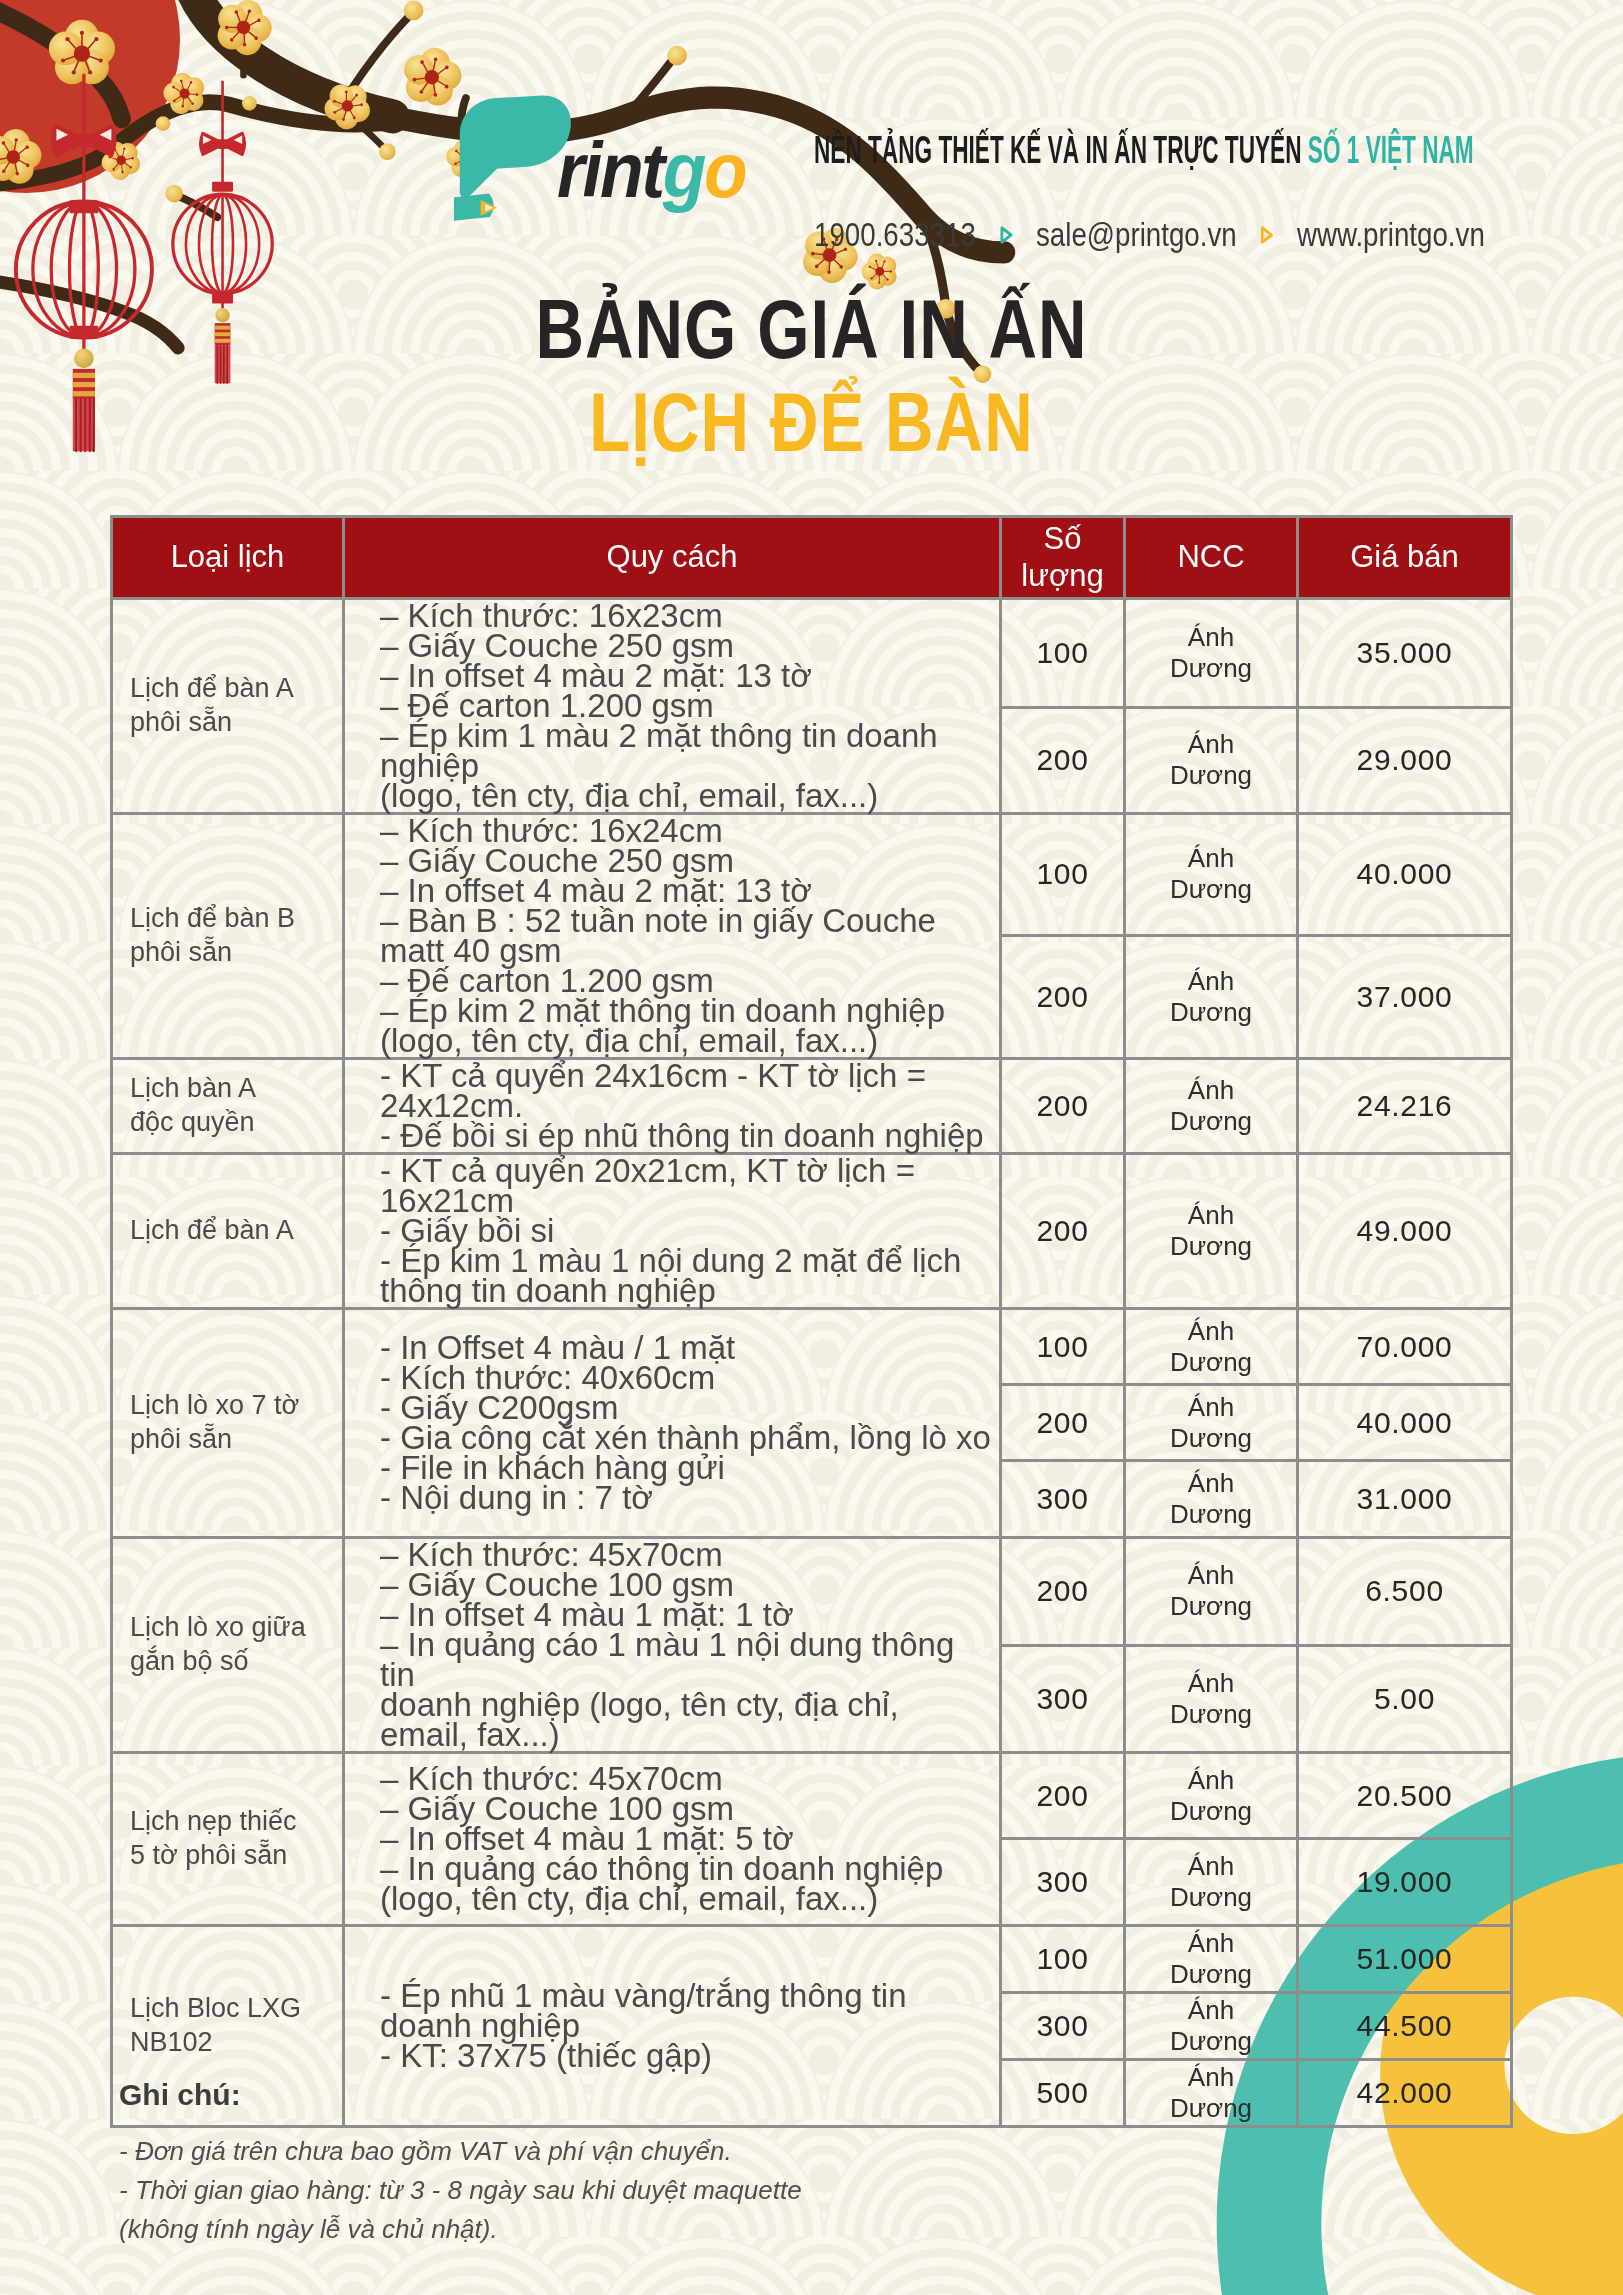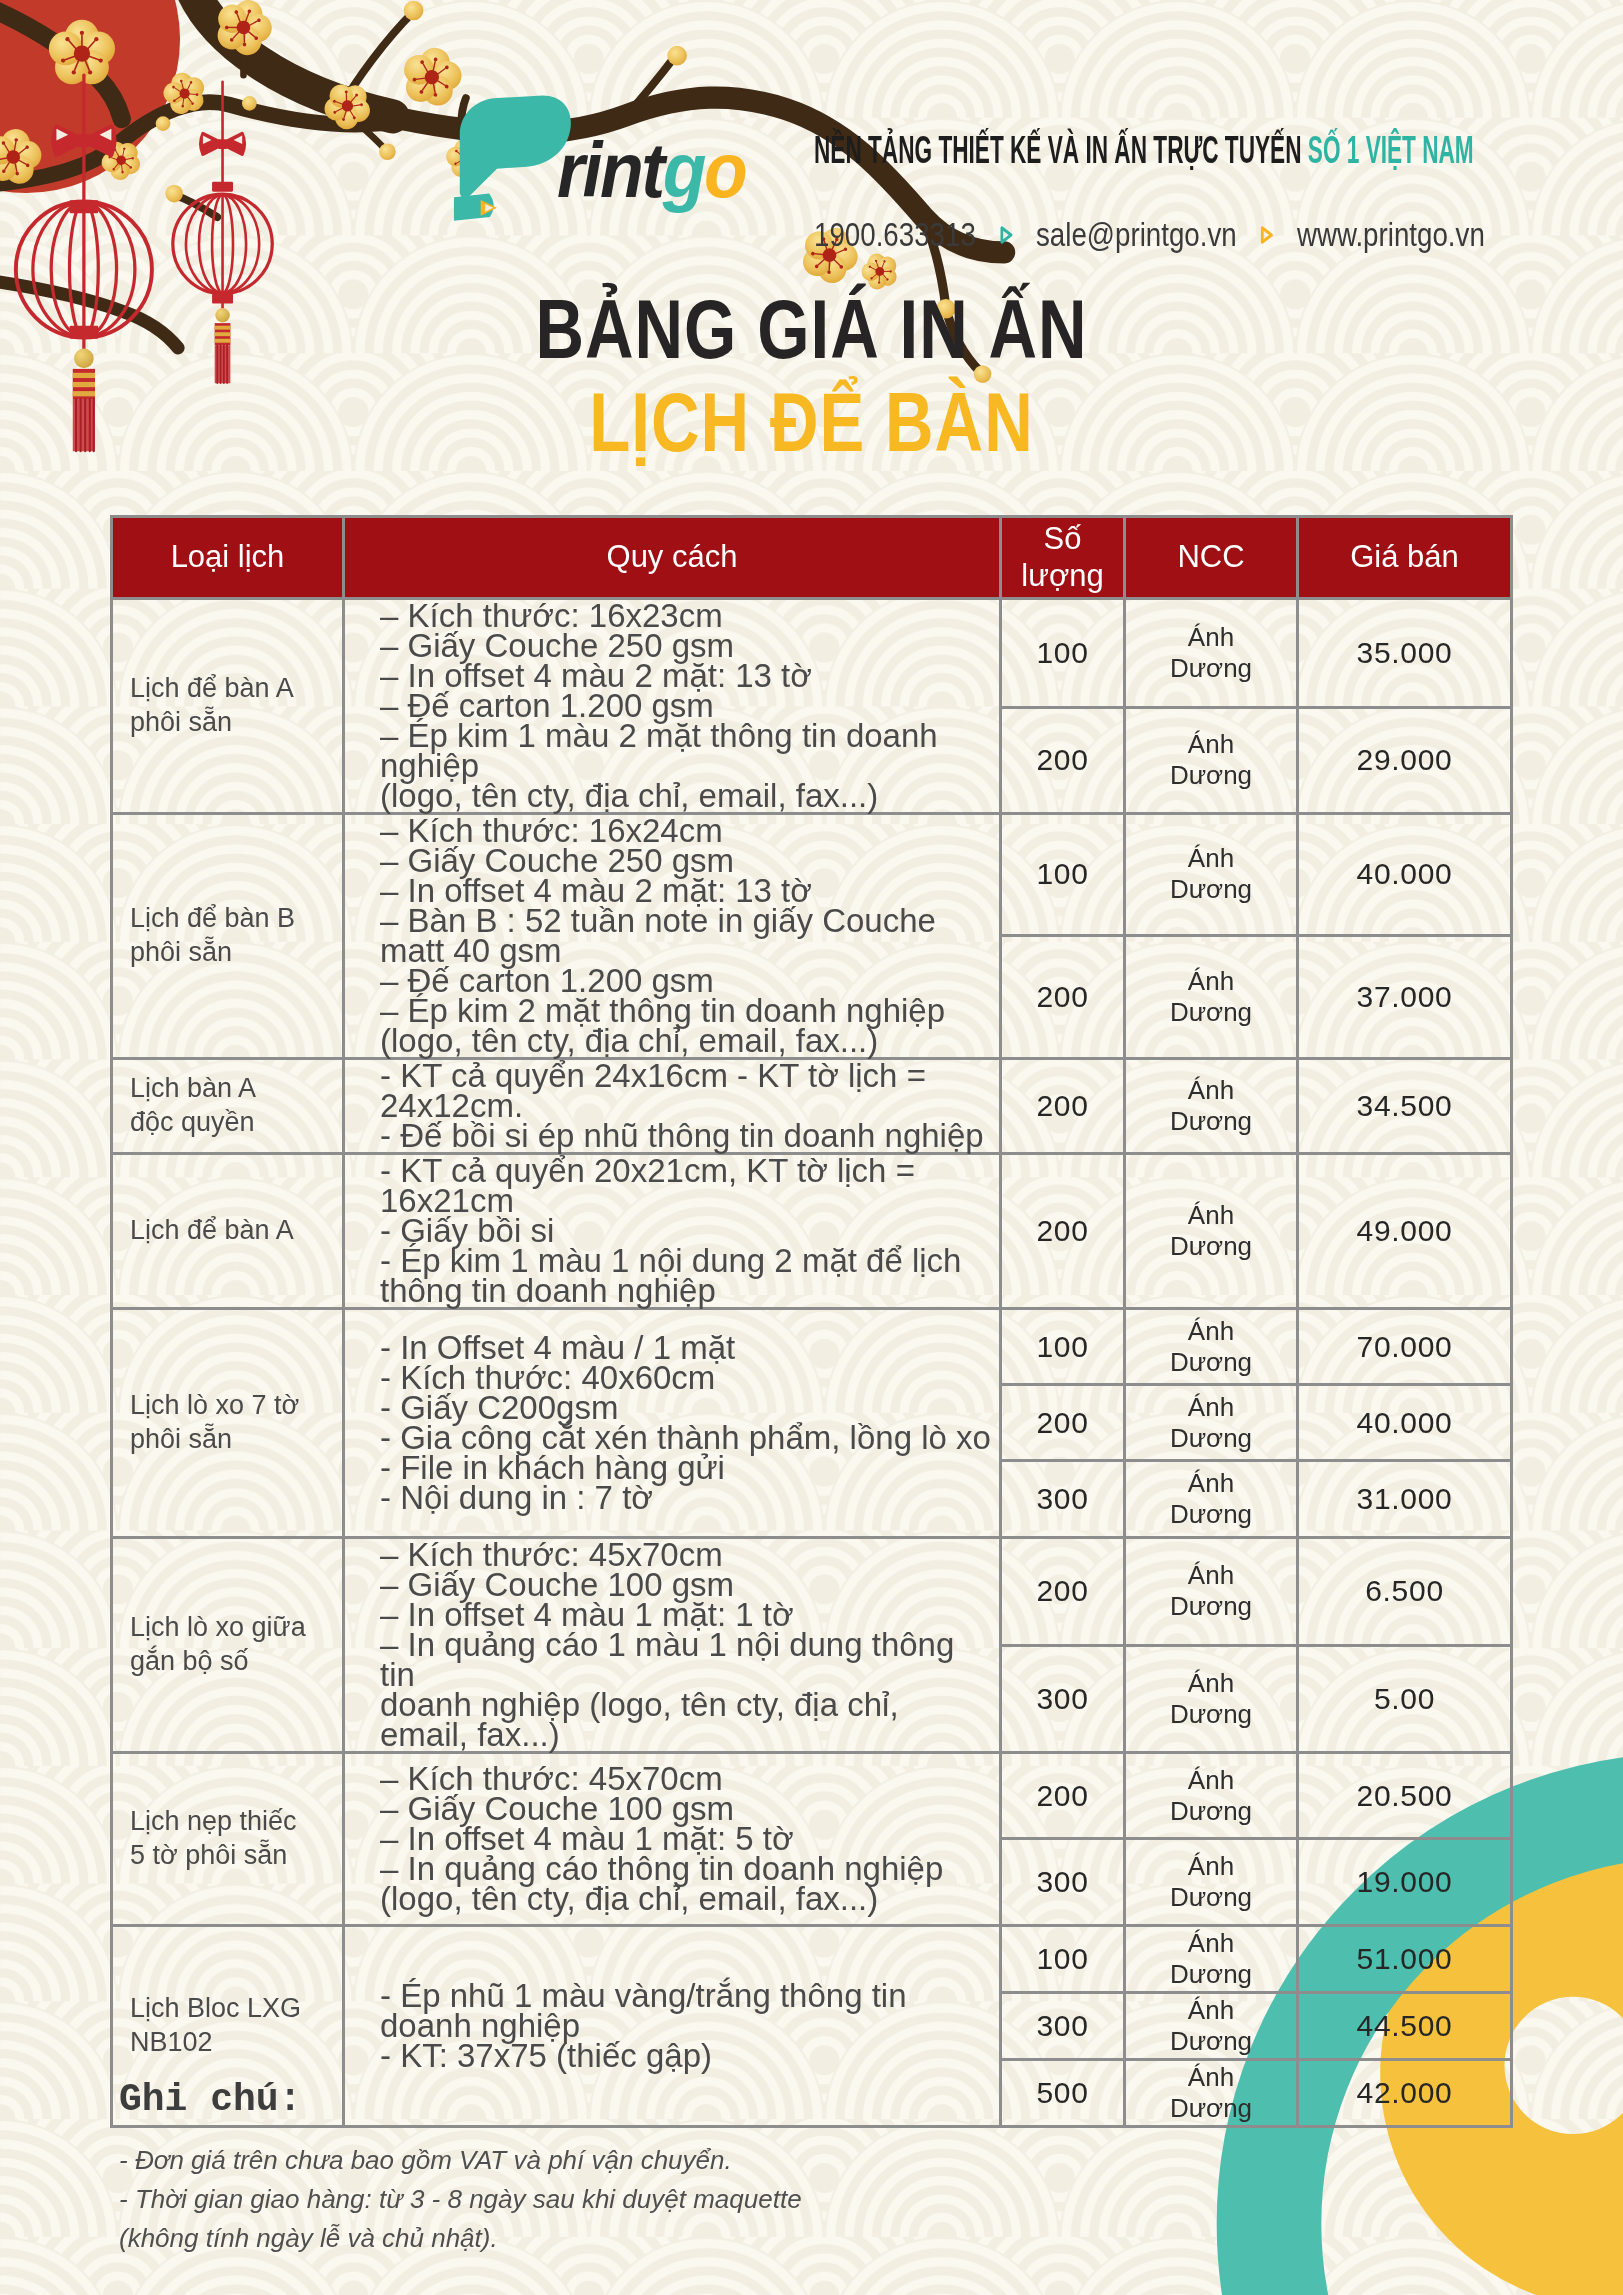--- a/index.html
+++ b/index.html
@@ -40,21 +40,21 @@
   .c-type{font-size:27px;color:#4a4a4a;padding-left:17px;padding-right:5.2px;white-space:pre-line;
           line-height:1.25;vertical-align:middle;text-align:left;}
   .c-spec{font-size:33px;color:#4a4a4a;padding-left:35px;padding-right:3.9px;line-height:30px;
           vertical-align:middle;text-align:left;}
   .c-qty,.c-price{font-size:30px;color:#262626;text-align:center;vertical-align:middle;letter-spacing:0.7px;}
   .c-ncc{font-size:26px;color:#2e2e2e;text-align:center;vertical-align:middle;line-height:31px;}
   .ncc-inner{width:96px;margin:0 auto;}
 
   
   #notes{position:absolute;left:119px;top:2078px;z-index:2;}
-  #notes-heading{font-size:38px;font-weight:bold;color:#3d3d3d;margin-bottom:19.6px;font-family:Liberation Mono, monospace;}
+  #notes-heading{font-size:30px;font-weight:bold;color:#3d3d3d;margin-bottom:19.6px;}
   .note-item{font-size:26px;font-style:italic;color:#4f4f4f;line-height:39px;}
 </style>
 </head>
 <body>
 
 <div id="page">
 
   <svg id="bg-pattern" class="layer" width="1623" height="2295" viewBox="0 0 2481 3509">
     <defs>
       <pattern id="sg" width="360" height="180" patternUnits="userSpaceOnUse">
@@ -388,21 +388,21 @@
             <td class="c-type" rowspan="1">Lịch bàn A
 độc quyền</td>
             <td class="c-spec" rowspan="1">
               <div>- KT cả quyển 24x16cm - KT tờ lịch = 24x12cm.</div>
               <div>- Đế bồi si ép nhũ thông tin doanh nghiệp</div>
             </td>
             <td class="c-qty">200</td>
             <td class="c-ncc">
               <div class="ncc-inner">Ánh Dương</div>
             </td>
-            <td class="c-price">34.500</td>
+            <td class="c-price">24.216</td>
           </tr>
           <tr style="height: 145px;">
             <td class="c-type" rowspan="1">Lịch để bàn A</td>
             <td class="c-spec" rowspan="1">
               <div>- KT cả quyển 20x21cm, KT tờ lịch = 16x21cm</div>
               <div>- Giấy bồi si</div>
               <div>- Ép kim 1 màu 1 nội dung 2 mặt để lịch</div>
               <div>thông tin doanh nghiệp</div>
             </td>
             <td class="c-qty">200</td>

